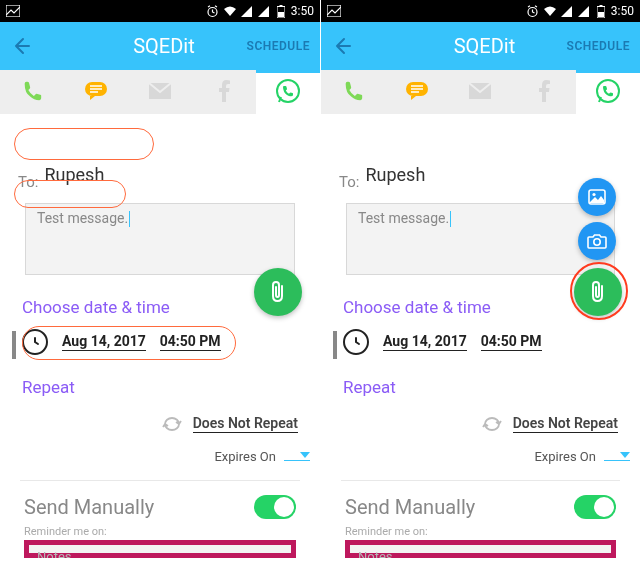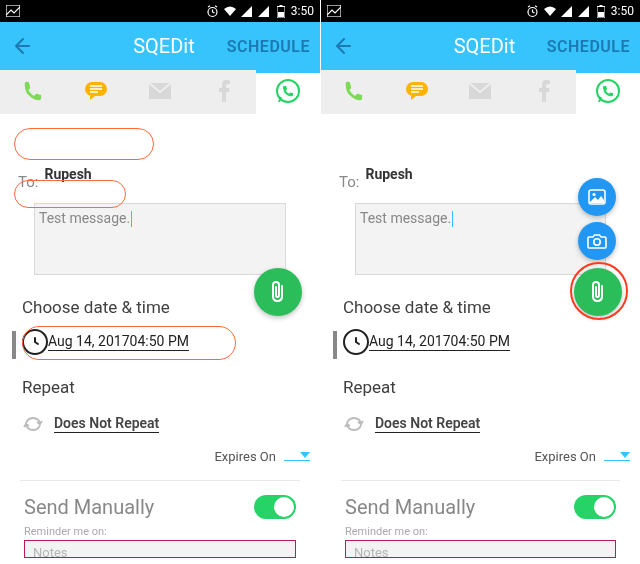--- a/index.html
+++ b/index.html
@@ -26,80 +26,80 @@
   .sb-icon { width:14px; height:14px; display:inline-flex; align-items:center; justify-content:center; }
 
   
   .app-bar {
     height: 48px; background: #37c3fb; color:#fff;
     display:flex; align-items:center;
     position:relative;
   }
   .back-btn { width:42px; height:48px; display:flex; align-items:center; justify-content:center; }
   .app-title { position:absolute; left:8px; right:0; text-align:center; font-size:20px; font-weight:400; pointer-events:none;}
-  .schedule-btn { margin-left:auto; padding-right:10px; font-size:16px; letter-spacing:0.5px; color:#1b7ab2; font-weight:600;}
+  .schedule-btn { margin-left:auto; padding-right:10px; font-size:12px; letter-spacing:0.5px; color:#1b7ab2; font-weight:600;}
 
   
   .tabs {
     height: 44px; background:#eeeeee; display:flex;
   }
   .tab {
     flex:1; display:flex; align-items:center; justify-content:center;
     border-bottom:2px solid transparent; position:relative;
   }
   .tab.active { background:#fff; }
   .tab.active::after {
     content:""; position:absolute; top:0; left:0; right:0; height:3px; background:#37c3fb;
   }
 
   
   .content { padding: 0 10px; overflow:hidden; }
   .to-row { display:flex; align-items:center; gap:6px; padding:16px 8px 12px; font-size:15px;}
   .to-label { color:#888;margin-top:43px; }
-  .to-name { color:#333; font-weight:700; font-size:14px;margin-top:27px;}
+  .to-name { color:#333; font-weight:400; font-size:18px;margin-top:27px;}
 
   .msg-box {
-    margin: 0 24px; background:#f3f3f3; border:1px solid #d8d8d8;
-    height:72px; padding:6px 4px; font-size:14px; color:#888;
+    margin: 0 15px; background:#f3f3f3; border:1px solid #d8d8d8;
+    height:72px; padding:6px 11px; font-size:14px; color:#888;
     position:relative;
   }
   .cursor { border-right:1.5px solid #37c3fb; display:inline-block; height:16px; vertical-align:middle; margin-left:1px;}
 
-  .section-title { font-size:17px; color:#404040; padding:22px 12px 8px; }
+  .section-title { font-size:17px; color:#8b5cf6; padding:22px 12px 8px; }
   .datetime-row {
-    display:flex; align-items:center; padding:4px 12px;
-    font-size:14px; color:#222; font-weight:400;
+    display:flex; align-items:center; gap:14px; padding:4px 12px;
+    font-size:14px; color:#222; font-weight:700;
   }
   .clock-circle {
     width:26px; height:26px; border:2.5px solid #222; border-radius:50%;
     display:flex; align-items:center; justify-content:center;
   }
   .underline { border-bottom:1.5px solid #222; padding-bottom:1px;}
 
-  .repeat-row { display:flex; align-items:center; gap:10px; padding:10px 12px; font-size:14px; color:#444; font-weight:600;}
+  .repeat-row { display:flex; align-items:center; gap:10px; padding:10px 12px; font-size:14px; color:#444; font-weight:600;justify-content:flex-end;}
   .repeat-icon { color:#aaa; }
   .expires-row { display:flex; align-items:center; gap:8px; padding:6px 0 6px 60px; font-size:13px; color:#555;justify-content:flex-end;}
   .expires-dd { width:26px; border-bottom:1.5px solid #37c3fb; display:flex; justify-content:flex-end; padding-bottom:2px;}
   .caret-down { width:0; height:0; border-left:5px solid transparent; border-right:5px solid transparent; border-top:6px solid #37c3fb;}
 
   .divider { height:1px; background:#e8e8e8; margin:10px 10px 0;}
 
   .send-row {
     display:flex; align-items:center; justify-content:space-between;
     padding:14px 14px 4px; font-size:20px; color:#888;
   }
   .switch {
     width:42px; height:24px; background:#25d366; border-radius:12px; position:relative;
   }
   .switch::after {
     content:""; position:absolute; right:2px; top:2px; width:20px; height:20px;
     background:#fff; border-radius:50%;
   }
   .reminder-label { font-size:11px; color:#aaa; padding:2px 14px 2px;}
-  .notes-box { margin:0 14px; background:#f3f3f3; border:1px solid #be185d; padding:4px 8px; font-size:13px; color:#b5b5b5; height:18px;}
+  .notes-box { margin:0 14px; background:#f3f3f3; border:5px solid #be185d; padding:4px 8px; font-size:13px; color:#b5b5b5; height:18px;}
 
   .vbar { position:absolute; left:2px; width:4px; height:28px; background:#888;}
 
   
   .fab {
     position:absolute; width:48px; height:48px; border-radius:50%;
     display:flex; align-items:center; justify-content:center; color:#fff;
     box-shadow:0 2px 5px rgba(0,0,0,0.25);
   }
   .fab.attach { background:#2cbd5b; right:18px; top:268px; }

